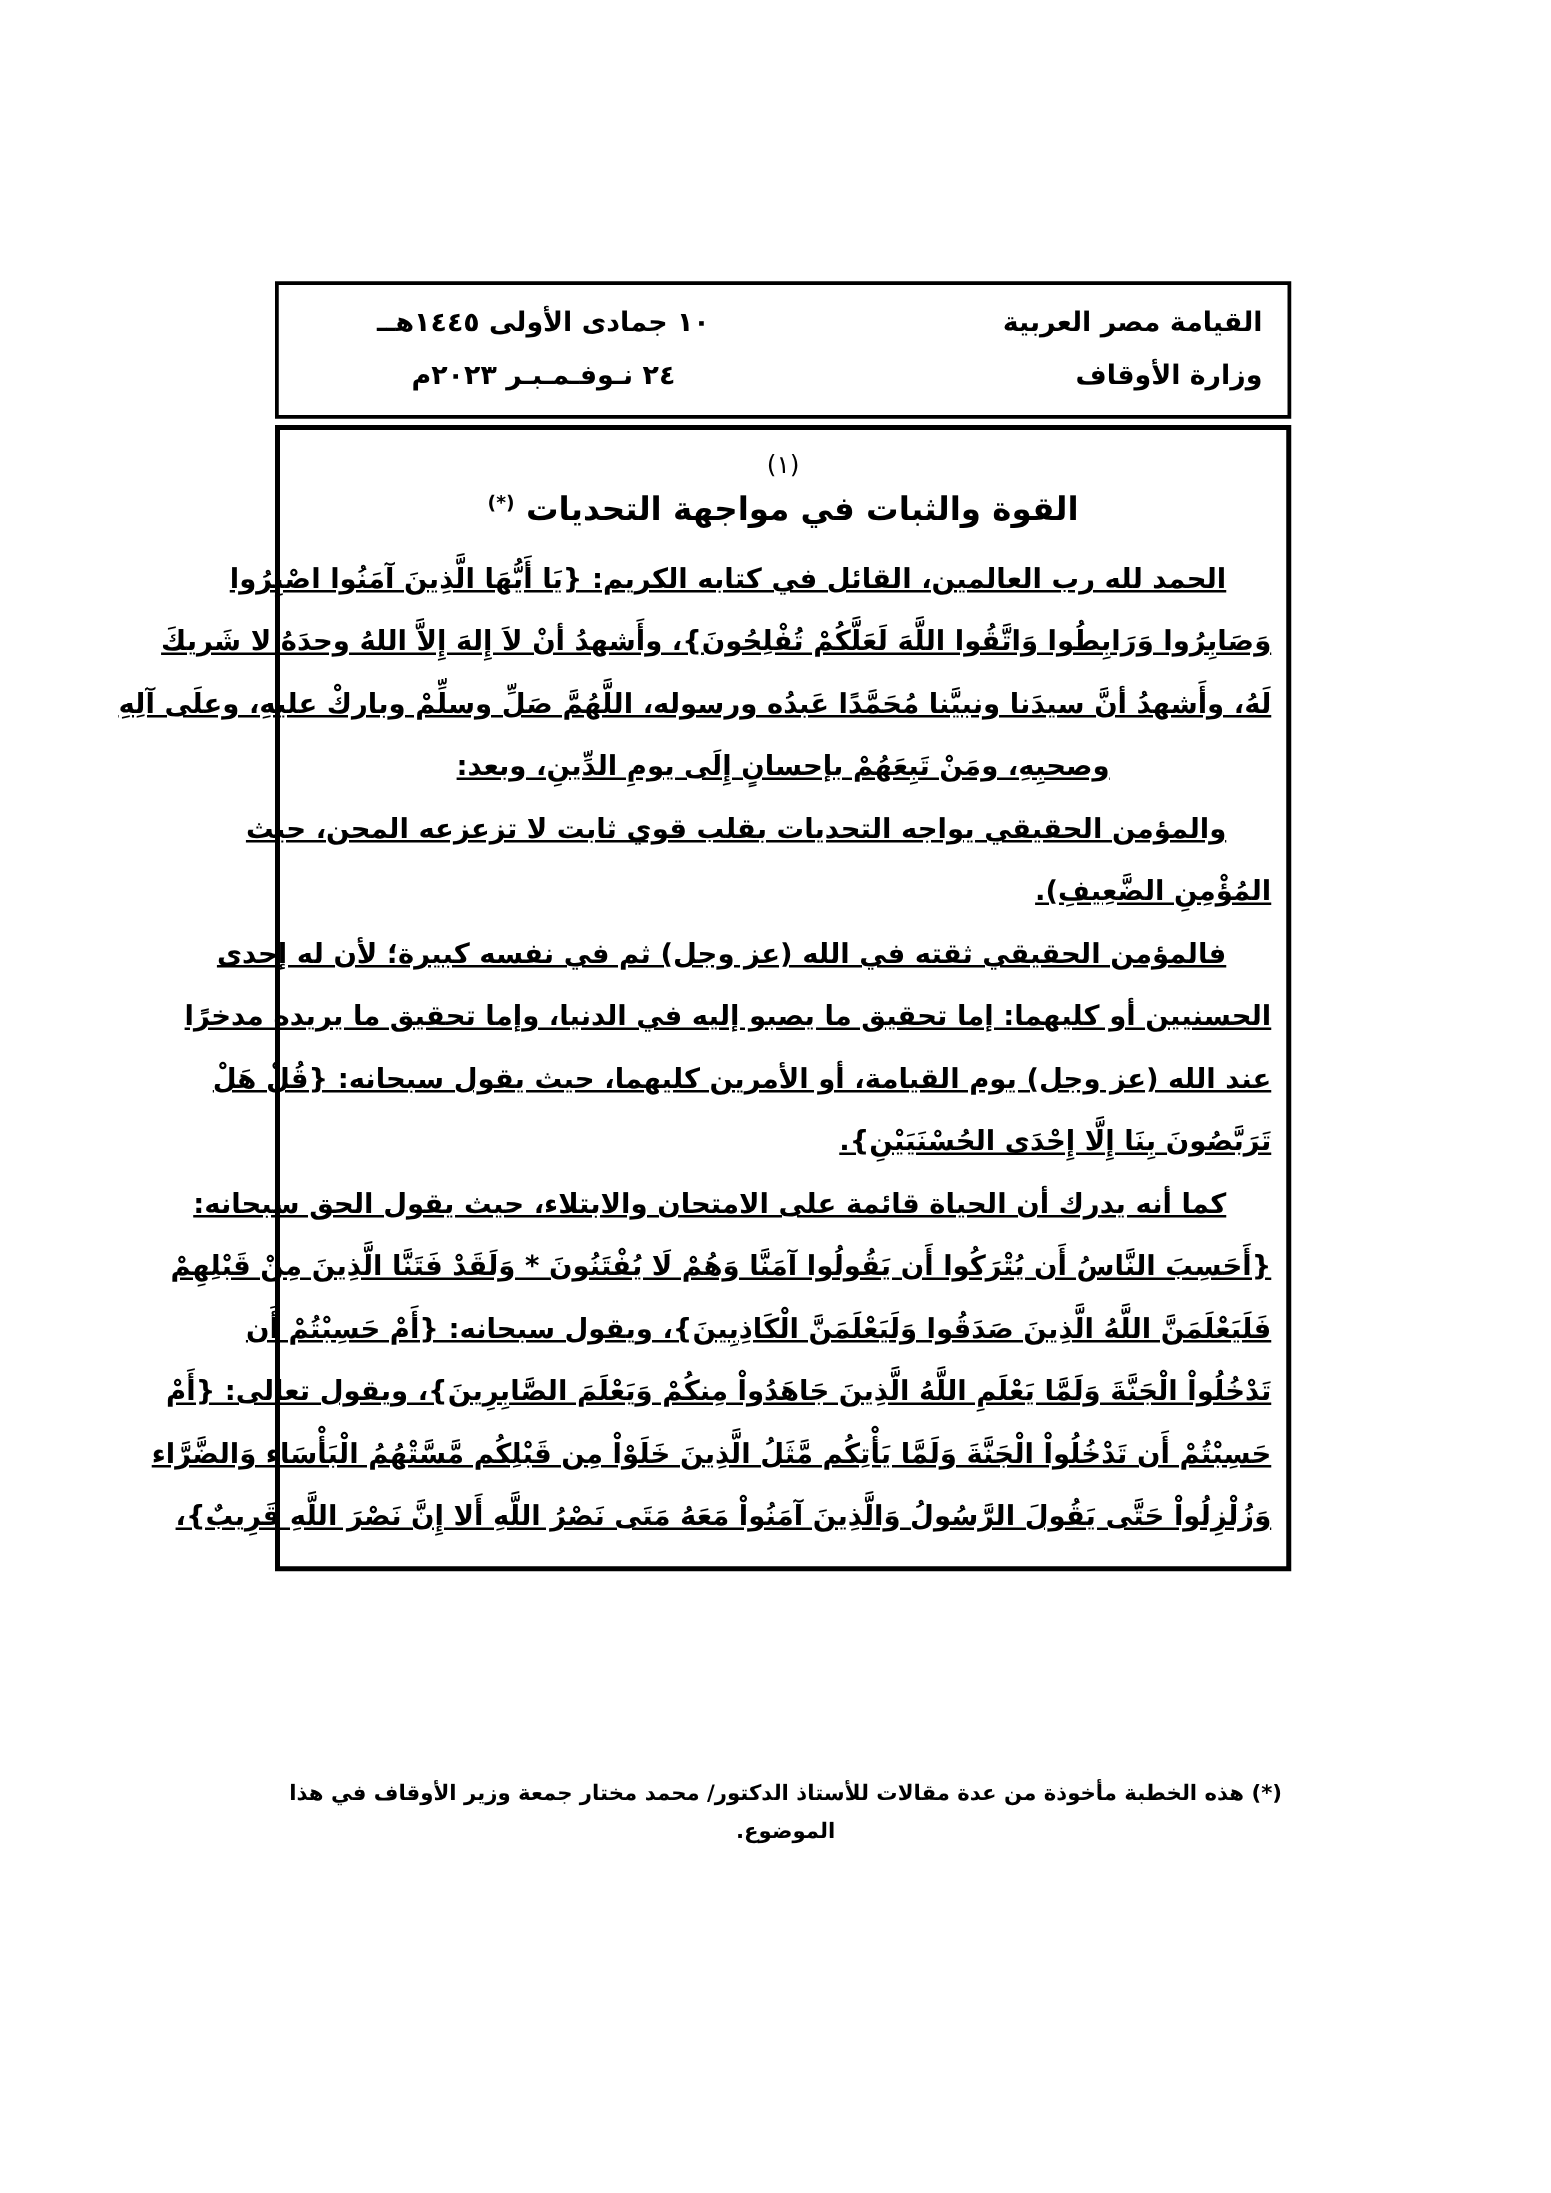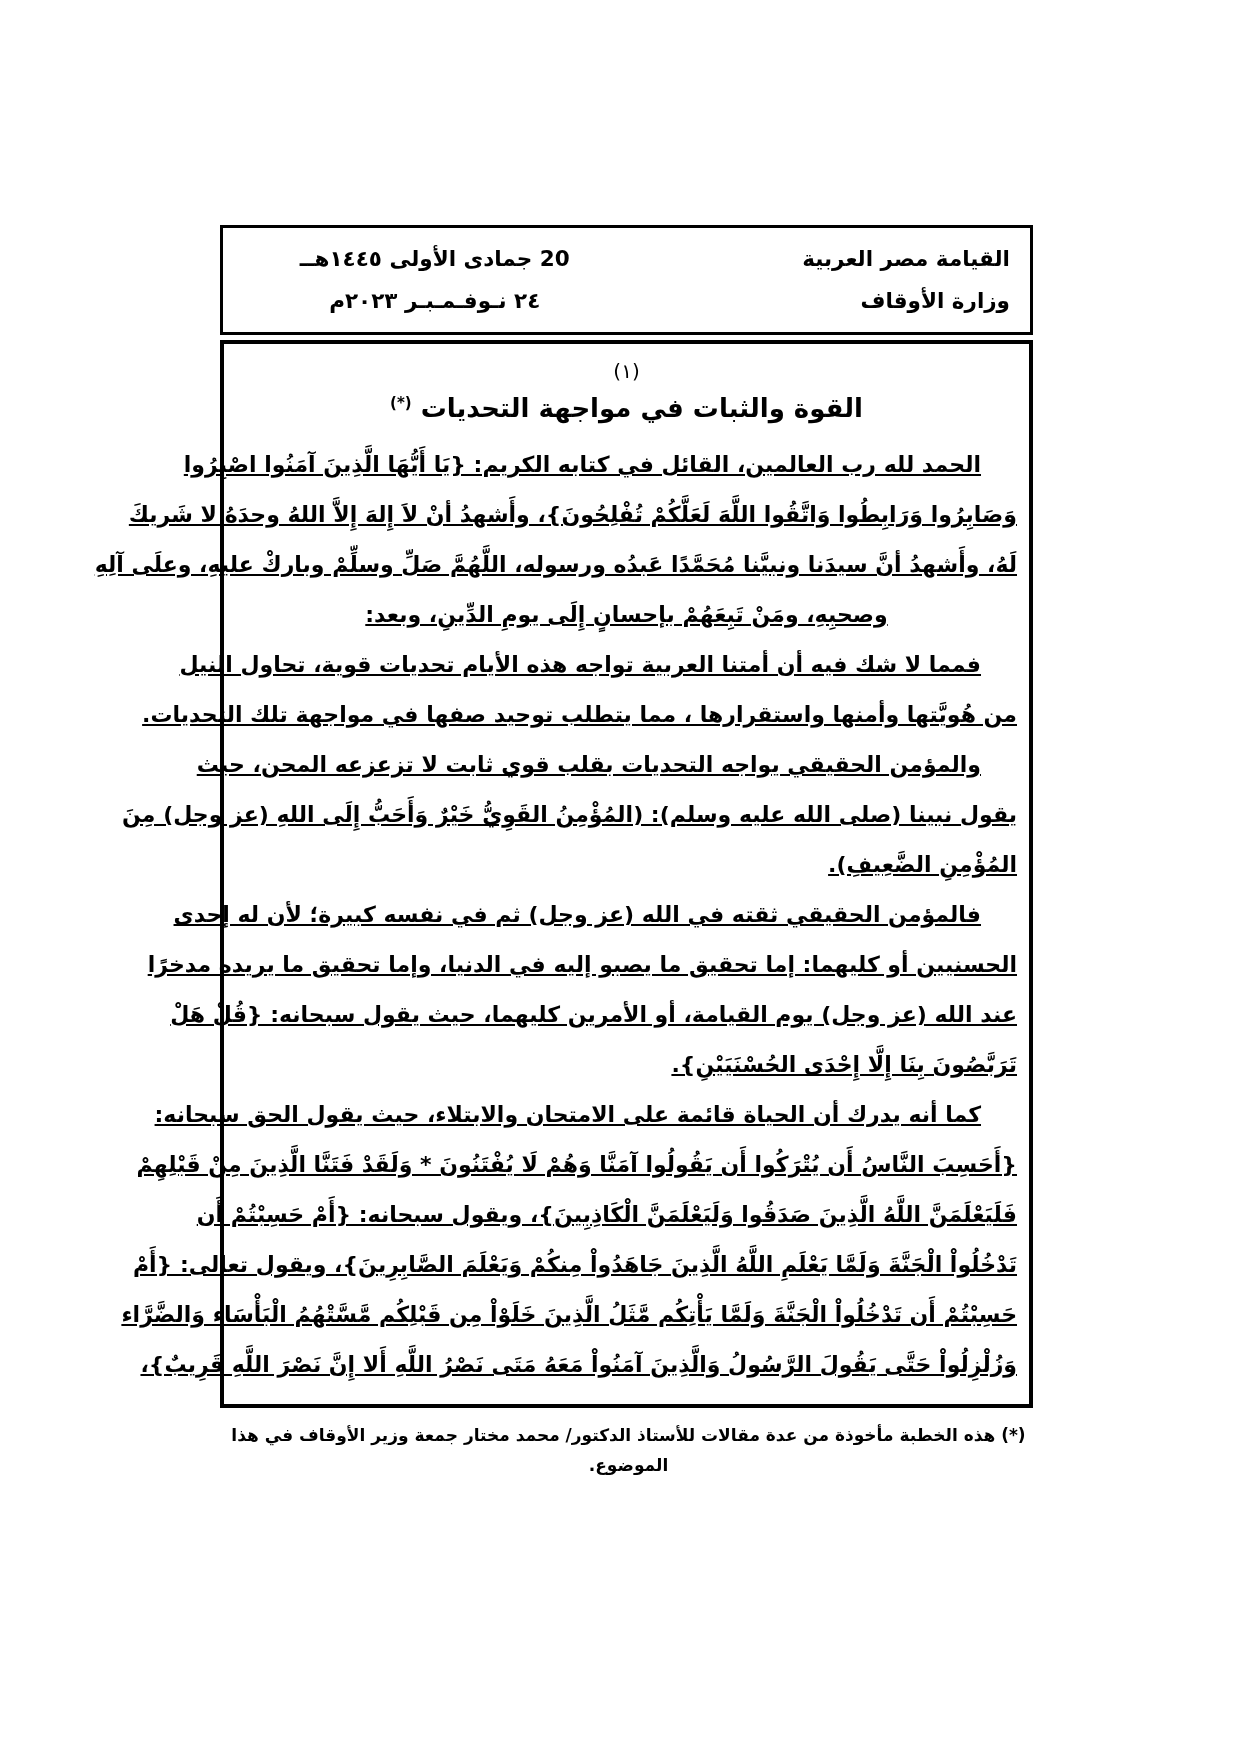--- a/index.html
+++ b/index.html
@@ -98,48 +98,43 @@
 <body>
 
 <div class="sheet">
 
   <div class="letterhead">
     <div class="lh-col lh-org">
       <div class="lh-line">القيامة مصر العربية</div>
       <div class="lh-line">وزارة الأوقاف</div>
     </div>
     <div class="lh-col lh-dates">
-      <div class="lh-line">20 جمادى الأولى ١٤٤٥هــ</div>
+      <div class="lh-line">١٠ جمادى الأولى ١٤٤٥هــ</div>
       <div class="lh-line">٢٤ نـوفـمـبـر ٢٠٢٣م</div>
     </div>
   </div>
 
   <div class="frame">
     <div class="pagenum">(١)</div>
 
     <div class="title-row">
       <span>القوة والثبات في مواجهة التحديات</span>
       <span class="title-marker">(*)</span>
     </div>
 
     <div class="para">
       <div class="line indent">الحمد لله رب العالمين، القائل في كتابه الكريم: {يَا أَيُّهَا الَّذِينَ آمَنُوا اصْبِرُوا</div>
       <div class="line">وَصَابِرُوا وَرَابِطُوا وَاتَّقُوا اللَّهَ لَعَلَّكُمْ تُفْلِحُونَ}، وأَشهدُ أنْ لاَ إِلهَ إِلاَّ اللهُ وحدَهُ لا شَريكَ</div>
       <div class="line">لَهُ، وأَشهدُ أنَّ سيدَنا ونبيَّنا مُحَمَّدًا عَبدُه ورسوله، اللَّهُمَّ صَلِّ وسلِّمْ وباركْ عليهِ، وعلَى آلِهِ</div>
       <div class="line center">وصحبِهِ، ومَنْ تَبِعَهُمْ بإحسانٍ إِلَى يومِ الدِّينِ، وبعد:</div>
     </div>
 
-    <div class="para">
-      <div class="line indent">فمما لا شك فيه أن أمتنا العربية تواجه هذه الأيام تحديات قوية، تحاول النيل</div>
-      <div class="line">من هُويَّتها وأمنها واستقرارها ، مما يتطلب توحيد صفها في مواجهة تلك التحديات.</div>
-    </div>
 
     <div class="para">
       <div class="line indent">والمؤمن الحقيقي يواجه التحديات بقلب قوي ثابت لا تزعزعه المحن، حيث</div>
-      <div class="line">يقول نبينا (صلى الله عليه وسلم): (المُؤْمِنُ القَوِيُّ خَيْرٌ وَأَحَبُّ إِلَى اللهِ (عز وجل) مِنَ</div>
       <div class="line end">المُؤْمِنِ الضَّعِيفِ).</div>
     </div>
 
     <div class="para">
       <div class="line indent">فالمؤمن الحقيقي ثقته في الله (عز وجل) ثم في نفسه كبيرة؛ لأن له إحدى</div>
       <div class="line">الحسنيين أو كليهما: إما تحقيق ما يصبو إليه في الدنيا، وإما تحقيق ما يريده مدخرًا</div>
       <div class="line">عند الله (عز وجل) يوم القيامة، أو الأمرين كليهما، حيث يقول سبحانه: {قُلْ هَلْ</div>
       <div class="line end">تَرَبَّصُونَ بِنَا إِلَّا إِحْدَى الحُسْنَيَيْنِ}.</div>
     </div>
 

